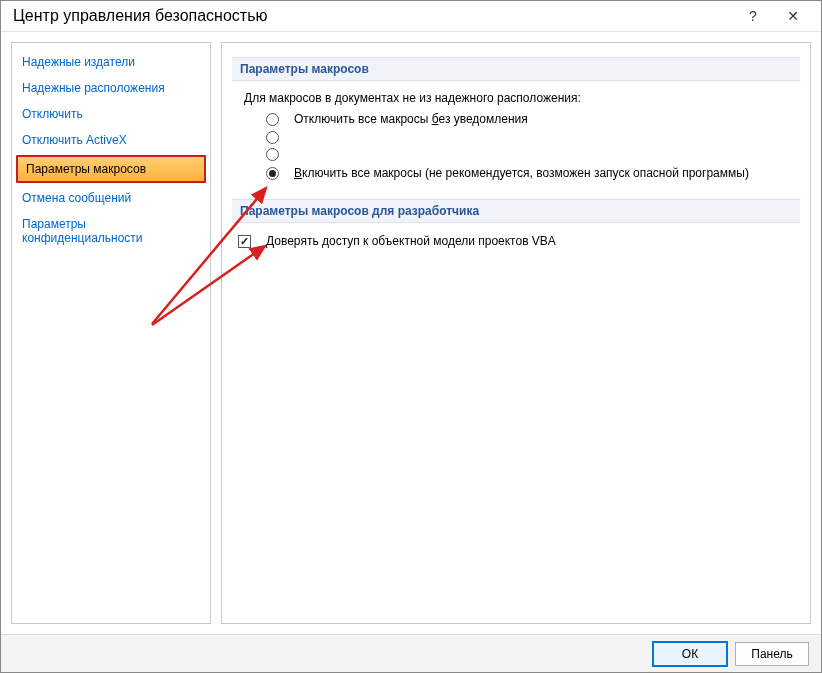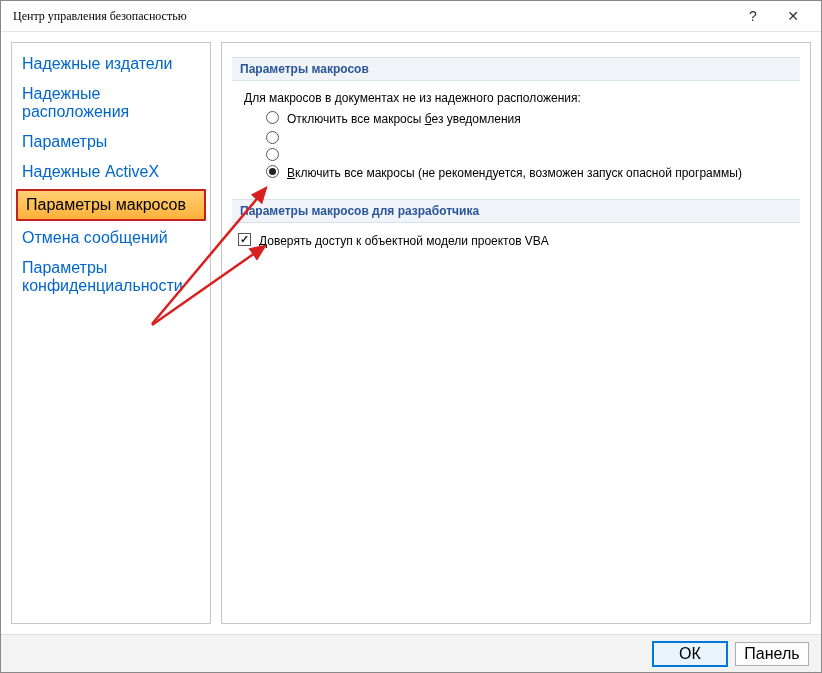--- a/index.html
+++ b/index.html
@@ -23,22 +23,21 @@
   .titlebar {
     height: 30px;
     display: flex;
     align-items: center;
     padding: 0 8px 0 12px;
     border-bottom: 1px solid #e5e5e5;
     background: #fff;
   }
   .title-text {
     flex: 1;
-    font-size: 12px;
-    font-family: Liberation Serif, serif;
+    font-size: 16px;
   }
   .title-buttons {
     display: flex;
     align-items: center;
     gap: 0;
   }
   .title-btn {
     width: 40px;
     height: 22px;
     display: flex;
@@ -60,21 +59,21 @@
     width: 200px;
     border: 1px solid #c7c7c7;
     background: #fff;
     box-sizing: border-box;
     padding: 6px 0;
   }
   .nav-item {
     padding: 6px 10px;
     color: #0066cc;
     cursor: pointer;
-    font-size: 16px;
+    font-size: 12px;
   }
   .nav-item.selected-wrap {
     padding: 2px 4px;
   }
   .nav-selected-inner {
     border: 2px solid #c42020;
     background: linear-gradient(to bottom, #ffcf73, #ffb13b);
     padding: 5px 8px;
     color: #000;
     font-weight: normal;
@@ -99,22 +98,22 @@
     margin: 0 -6px 10px -6px;
   }
   .macro-desc {
     margin: 0 0 6px 6px;
   }
   .radio-group {
     margin-left: 28px;
   }
   .radio-row, .check-row {
     display: flex;
-    align-items: flex-start;
-    gap: 8px;
+    align-items: center;
+    gap: 15px;
     margin: 4px 0;
     line-height: 16px;
   }
   .radio {
     width: 13px; height: 13px;
     flex: 0 0 13px;
     border: 1px solid #555;
     border-radius: 50%;
     display: inline-flex;
     align-items: center;
@@ -157,21 +156,21 @@
     justify-content: flex-end;
     padding: 0 12px;
     gap: 8px;
     box-sizing: border-box;
   }
   .btn {
     min-width: 72px;
     height: 22px;
     border: 1px solid #adadad;
     background: #fdfdfd;
-    font-size: 16px;
+    font-size: 12px;
     display: inline-flex;
     align-items: center;
     justify-content: center;
     cursor: pointer;
   }
   .btn.primary {
     border: 1px solid #0078d7;
     outline: 1px solid #0078d7;
     background: #eaf4fd;
   }
@@ -197,22 +196,22 @@
         <span>✕</span>
       </div>
     </div>
   </div>
 
   <div class="body-area">
 
     <div class="left-panel">
       <div class="nav-item">Надежные издатели</div>
       <div class="nav-item">Надежные расположения</div>
-      <div class="nav-item">Параметры</div>
-      <div class="nav-item">Надежные ActiveX</div>
+      <div class="nav-item">Отключить</div>
+      <div class="nav-item">Отключить ActiveX</div>
       <div class="nav-item selected-wrap">
         <div class="nav-selected-inner">Параметры макросов</div>
       </div>
       <div class="nav-item">Отмена сообщений</div>
       <div class="nav-item">Параметры конфиденциальности</div>
     </div>
 
     <div class="right-panel">
 
       <div class="section-header">Параметры макросов</div>

